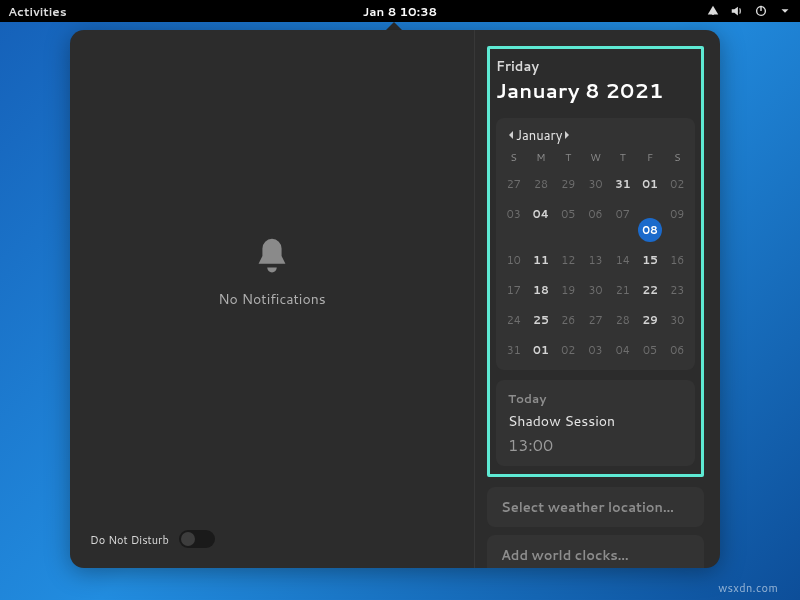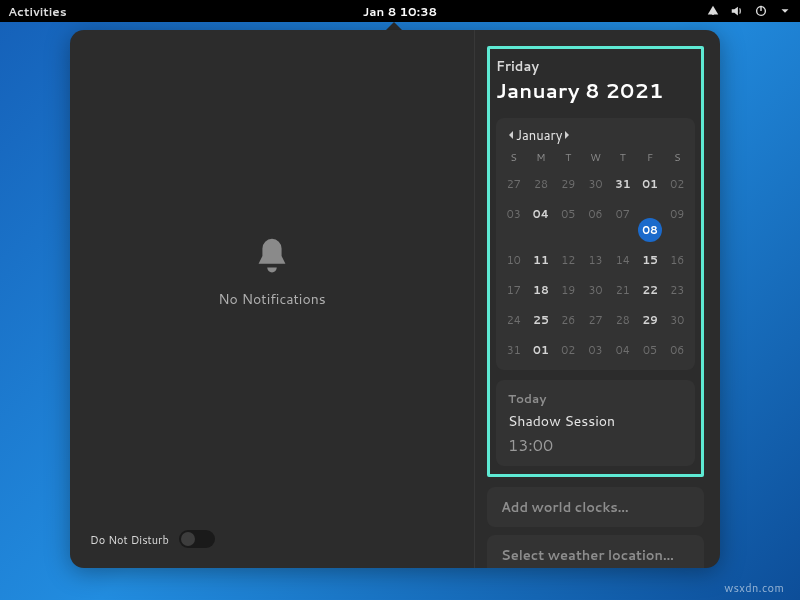--- a/index.html
+++ b/index.html
@@ -38,21 +38,21 @@
   .cal-day.out { color:#6e6e6e; }
   .cal-day.selected { background:#1b6acb; color:#fff; font-weight:700;margin-top:16px; }
 
   .events { margin-top:10px; background:#333333; border-radius:8px; padding:10px 12px; }
   .events .today-label { font-size:12px; color:#8d8d8d; font-weight:600; margin-bottom:4px;}
   .events .ev-title { font-size:14px; color:#e5e5e5; }
   .events .ev-time { font-size:16px; color:#9a9a9a; margin-top:2px;}
 
   .flat-button { background:#333333; color:#8d8d8d; font-size:13px; font-weight:600; border-radius:8px; padding:11px 14px; margin-top:8px; cursor:pointer; }
 
-  .watermark { position:absolute; right:16px; bottom:4px; font-size:11px; color:rgba(255,255,255,.55); letter-spacing:.3px;}
+  .watermark { position:absolute; right:22px; bottom:4px; font-size:11px; color:rgba(255,255,255,.55); letter-spacing:.3px;}
 </style>
 </head>
 <body>
 
 <div class="screen">
 
   <div class="topbar">
     <div class="activities">Activities</div>
     <div class="clock">Jan 8  10:38</div>
     <div class="tray">
@@ -168,19 +168,19 @@
             </div>
         </div>
 
         <div class="events">
           <div class="today-label">Today</div>
           <div class="ev-title">Shadow Session</div>
           <div class="ev-time">13:00</div>
         </div>
       </div>
 
+      <div class="flat-button">Select weather location…</div>
       <div class="flat-button">Add world clocks…</div>
-      <div class="flat-button">Select weather location…</div>
     </div>
   </div>
 
   <div class="watermark">wsxdn.com</div>
 </div>
 
 </body></html>

